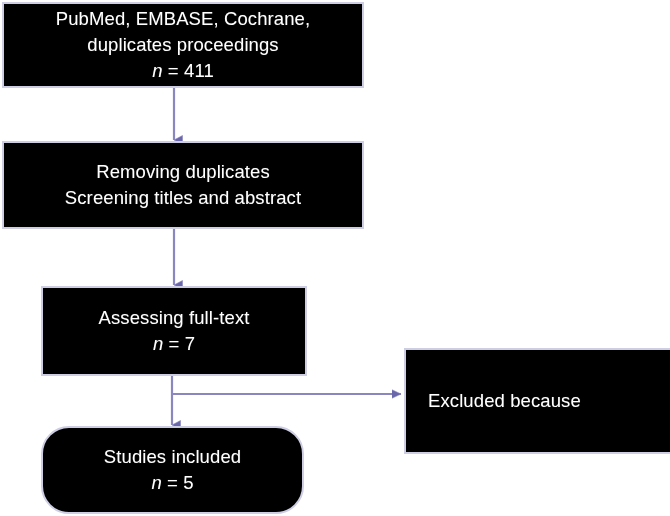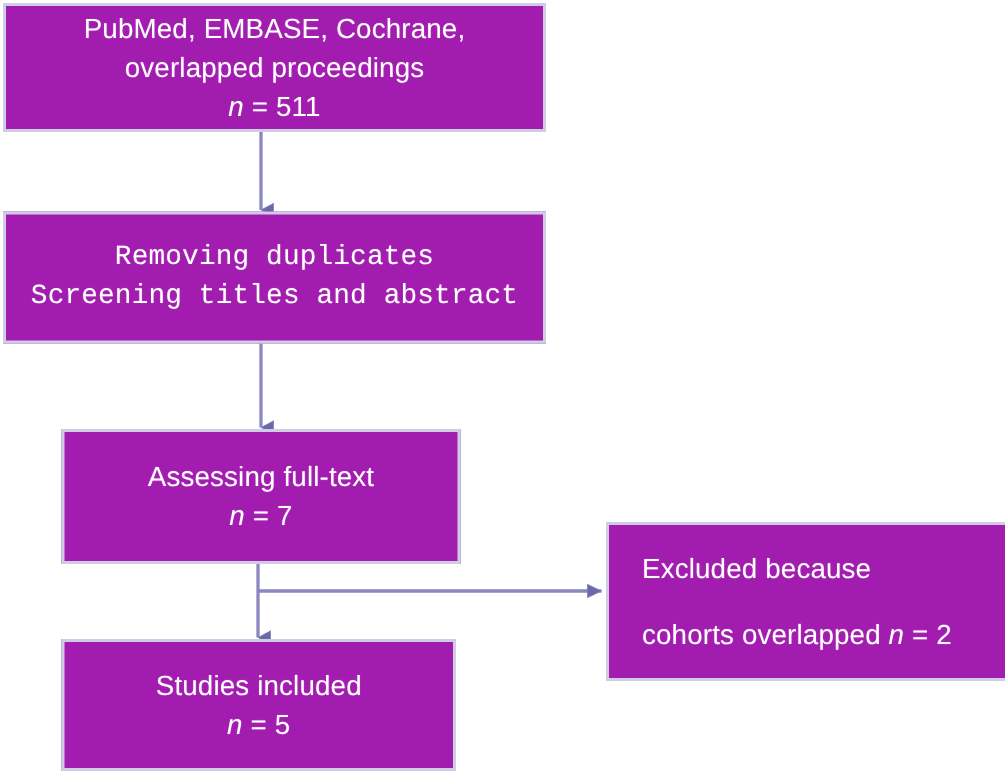--- a/index.html
+++ b/index.html
@@ -14,21 +14,21 @@
     overflow: hidden;
   }
   #canvas {
     position: relative;
     width: 670px;
     height: 516px;
   }
   .flow-box {
     position: absolute;
     box-sizing: border-box;
-    background: #a21caf;
+    background: #000000;
     border: 2px solid #cdcde3;
     color: #ffffff;
     display: flex;
     flex-direction: column;
     align-items: center;
     justify-content: center;
     text-align: center;
     font-size: 18.5px;
     line-height: 1.42;
     letter-spacing: 0.1px;
@@ -78,53 +78,48 @@
 
     <line x1="174" y1="229" x2="174" y2="285" stroke="#8a87c0" stroke-width="2.2" marker-end="url(#arrowDown)"></line>
 
     <line x1="172" y1="376" x2="172" y2="425" stroke="#8a87c0" stroke-width="2.2" marker-end="url(#arrowDown)"></line>
 
     <line x1="172" y1="394" x2="401" y2="394" stroke="#8a87c0" stroke-width="2.2" marker-end="url(#arrowRight)"></line>
   </svg>
 
   <div class="flow-box" style="left:2px; top:2px; width:362px; height:86px;">
     <span class="line">PubMed, EMBASE, Cochrane,</span>
-    <span class="line">overlapped proceedings</span>
+    <span class="line">duplicates proceedings</span>
     <span class="line">
       <span class="nvar">n</span>
       <span>=</span>
-      <span>511</span>
+      <span>411</span>
     </span>
   </div>
 
-  <div class="flow-box" style="left:2px; top:141px; width:362px; height:88px;font-family:Liberation Mono, monospace;">
+  <div class="flow-box" style="left:2px; top:141px; width:362px; height:88px;">
     <span class="line">Removing duplicates</span>
     <span class="line">Screening titles and abstract</span>
   </div>
 
   <div class="flow-box" style="left:41px; top:286px; width:266px; height:90px;">
     <span class="line">Assessing full-text</span>
     <span class="line">
       <span class="nvar">n</span>
       <span>=</span>
       <span>7</span>
     </span>
   </div>
 
-  <div class="flow-box" style="left:41px; top:426px; width:263px; height:88px;">
+  <div class="flow-box" style="left:41px; top:426px; width:263px; height:88px;border-radius:28px;">
     <span class="line">Studies included</span>
     <span class="line">
       <span class="nvar">n</span>
       <span>=</span>
       <span>5</span>
     </span>
   </div>
 
   <div class="flow-box spaced" style="left:404px; top:348px; width:292px; height:106px;">
     <span class="line">Excluded because</span>
-    <span class="line">
-      <span>cohorts overlapped </span><span class="nvar">n</span>
-      <span>=</span>
-      <span>2</span>
-    </span>
   </div>
 
 </div>
 
 </body></html>

